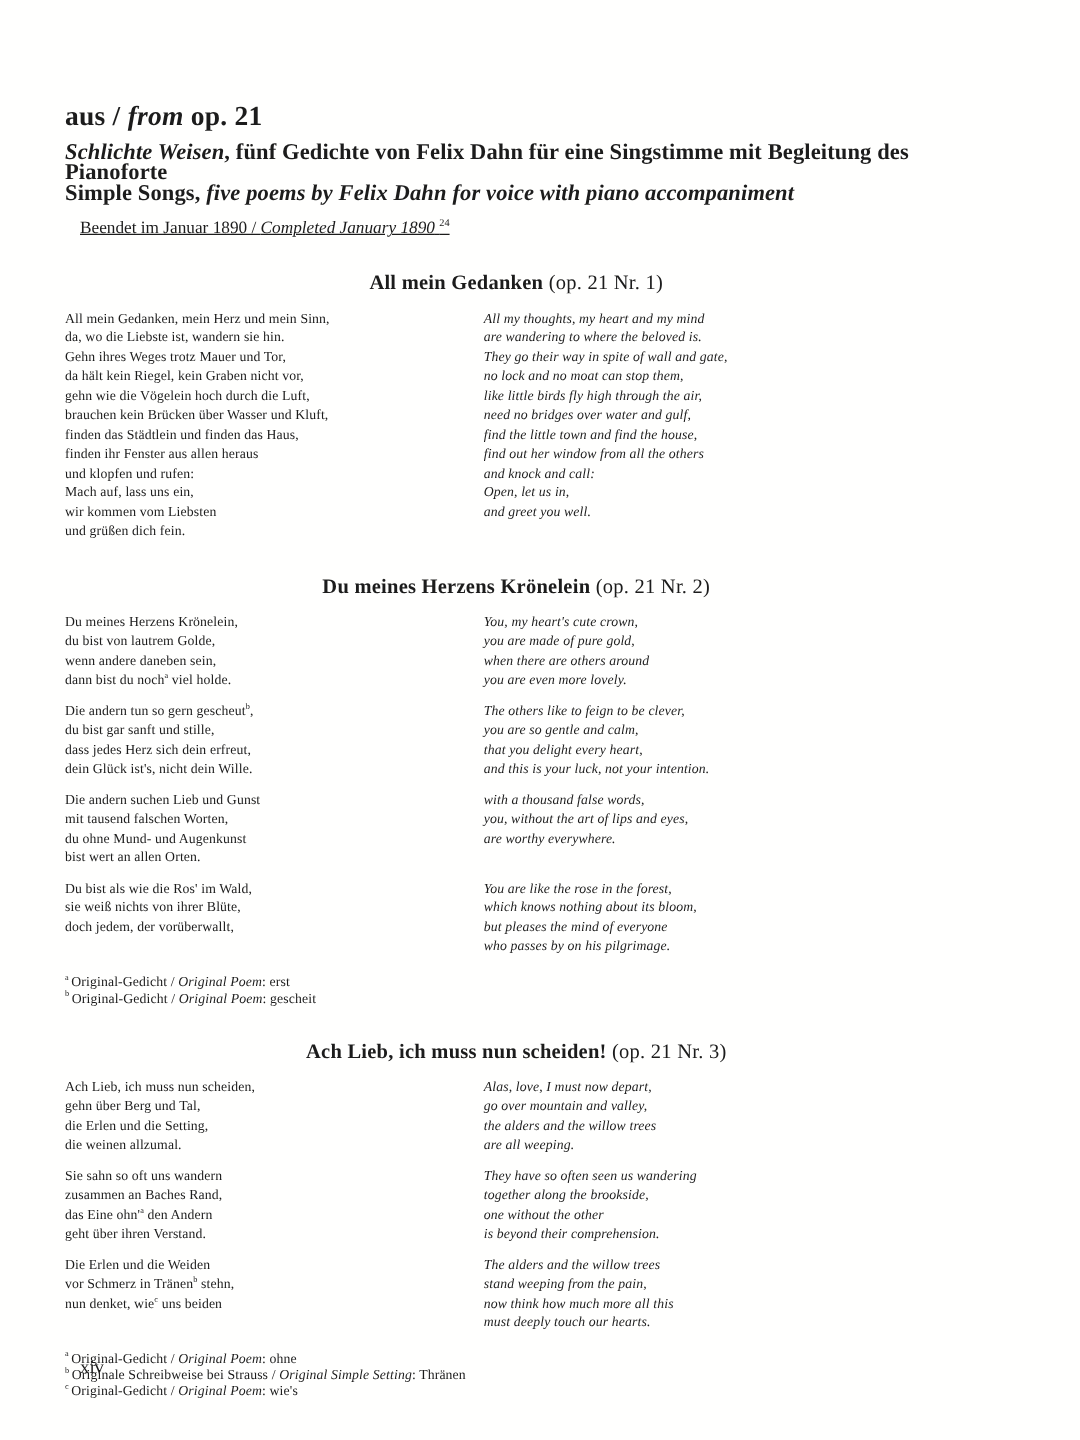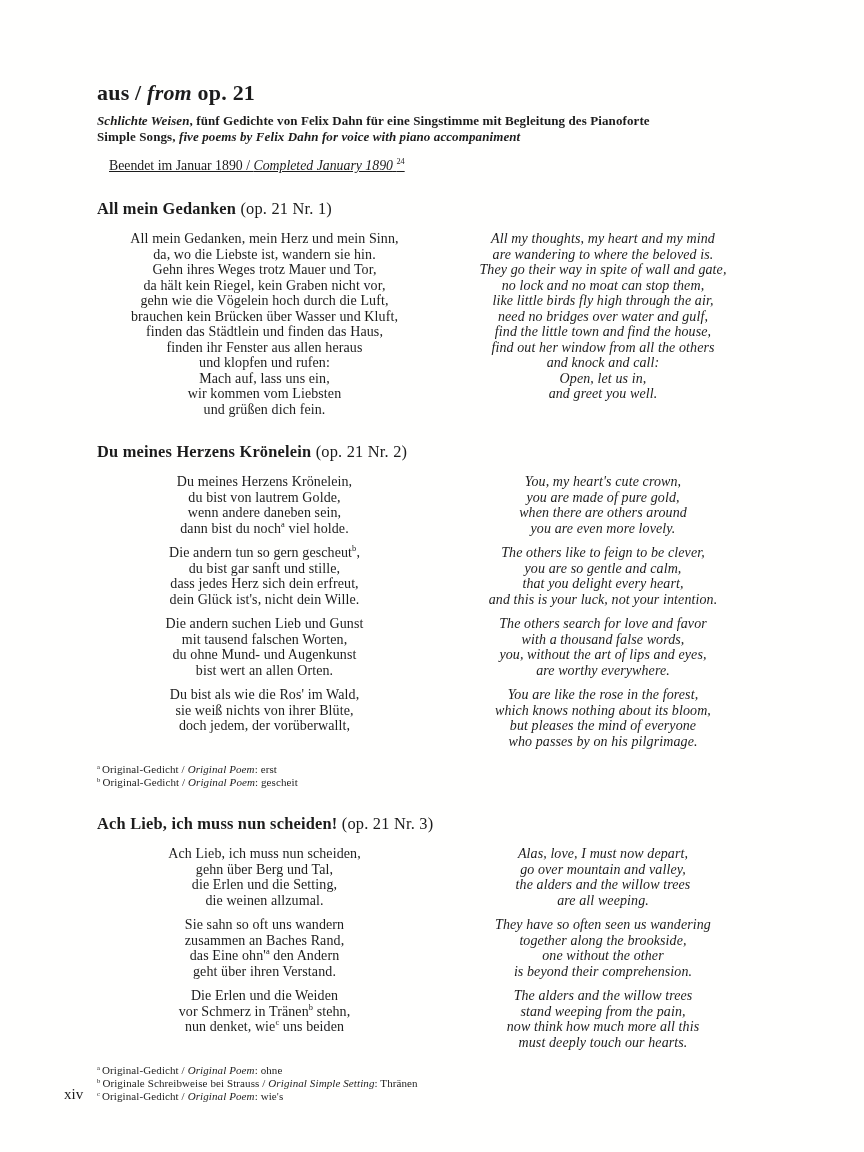--- a/index.html
+++ b/index.html
@@ -6,45 +6,45 @@
     margin: 0; padding: 0;
     width: 864px; height: 1152px;
     background: #ffffff;
     overflow: hidden;
   }
   body { font-family: "Liberation Serif", serif; color: #1c1c1c; }
   .page {
     position: relative;
     width: 864px; height: 1152px;
     box-sizing: border-box;
-    padding: 80px 90px 0 97px;
+    padding: 80px 90px 0 52px;
     background: #fffffe;
   }
   sup { font-size: 0.6em; vertical-align: super; line-height: 0; }
   .it { font-style: italic; }
   .bd { font-weight: bold; }
 
   .opus-title {
     font-size: 22px; font-weight: bold;
     margin: 0 0 7px 0; letter-spacing: 0.2px;
   }
   .subtitle {
-    font-weight: bold; font-size: 13px; line-height: 16.4px; margin: 0;
+    font-weight: bold; font-size: 18px; line-height: 16.4px; margin: 0;
     letter-spacing: 0.1px;
     font-family: Liberation Serif, serif;
   }
   .dateline { font-size: 13.8px; line-height: 16.4px; margin: 12px; text-decoration: underline; }
 
   .song { margin-top: 25px; }
   .song-heading {
     font-size: 16.4px; font-weight: normal;
-    margin: 0 0 12px 0; letter-spacing: 0.2px;
+    margin: 0 0 12px 0; letter-spacing: 0.2px; text-align: center;
   }
   .stanza-row { display: flex; margin: 0 0 9px 0; }
-  .verse-col { font-size: 14px; line-height: 15.5px; letter-spacing: 0.1px; text-align: center; }
+  .verse-col { font-size: 11px; line-height: 15.5px; letter-spacing: 0.1px; }
   .col-de { width: 335px; flex: 0 0 335px; }
   .col-en { font-style: italic; flex: 1 1 auto; }
   .verse-line { white-space: nowrap; }
 
   .footnotes { margin-top: 14px; }
   .footnote-line { font-size: 11px; line-height: 13px; letter-spacing: 0.1px; }
   .footnote-line sup { margin-right: 2px; }
 
   .page-number {
     position: absolute; left: 64px; top: 1086px;
@@ -126,21 +126,20 @@
           </div>
         </div>
         <div class="stanza-row">
           <div class="verse-col col-de">
             <div class="verse-line"><span>Die andern suchen Lieb und Gunst</span></div>
             <div class="verse-line"><span>mit tausend falschen Worten,</span></div>
             <div class="verse-line"><span>du ohne Mund- und Augenkunst</span></div>
             <div class="verse-line"><span>bist wert an allen Orten.</span></div>
           </div>
           <div class="verse-col col-en">
-            <div class="verse-line"><span>The others search for love and favor</span></div>
             <div class="verse-line"><span>with a thousand false words,</span></div>
             <div class="verse-line"><span>you, without the art of lips and eyes,</span></div>
             <div class="verse-line"><span>are worthy everywhere.</span></div>
           </div>
         </div>
         <div class="stanza-row">
           <div class="verse-col col-de">
             <div class="verse-line"><span>Du bist als wie die Ros' im Wald,</span></div>
             <div class="verse-line"><span>sie weiß nichts von ihrer Blüte,</span></div>
             <div class="verse-line"><span>doch jedem, der vorüberwallt,</span></div>

